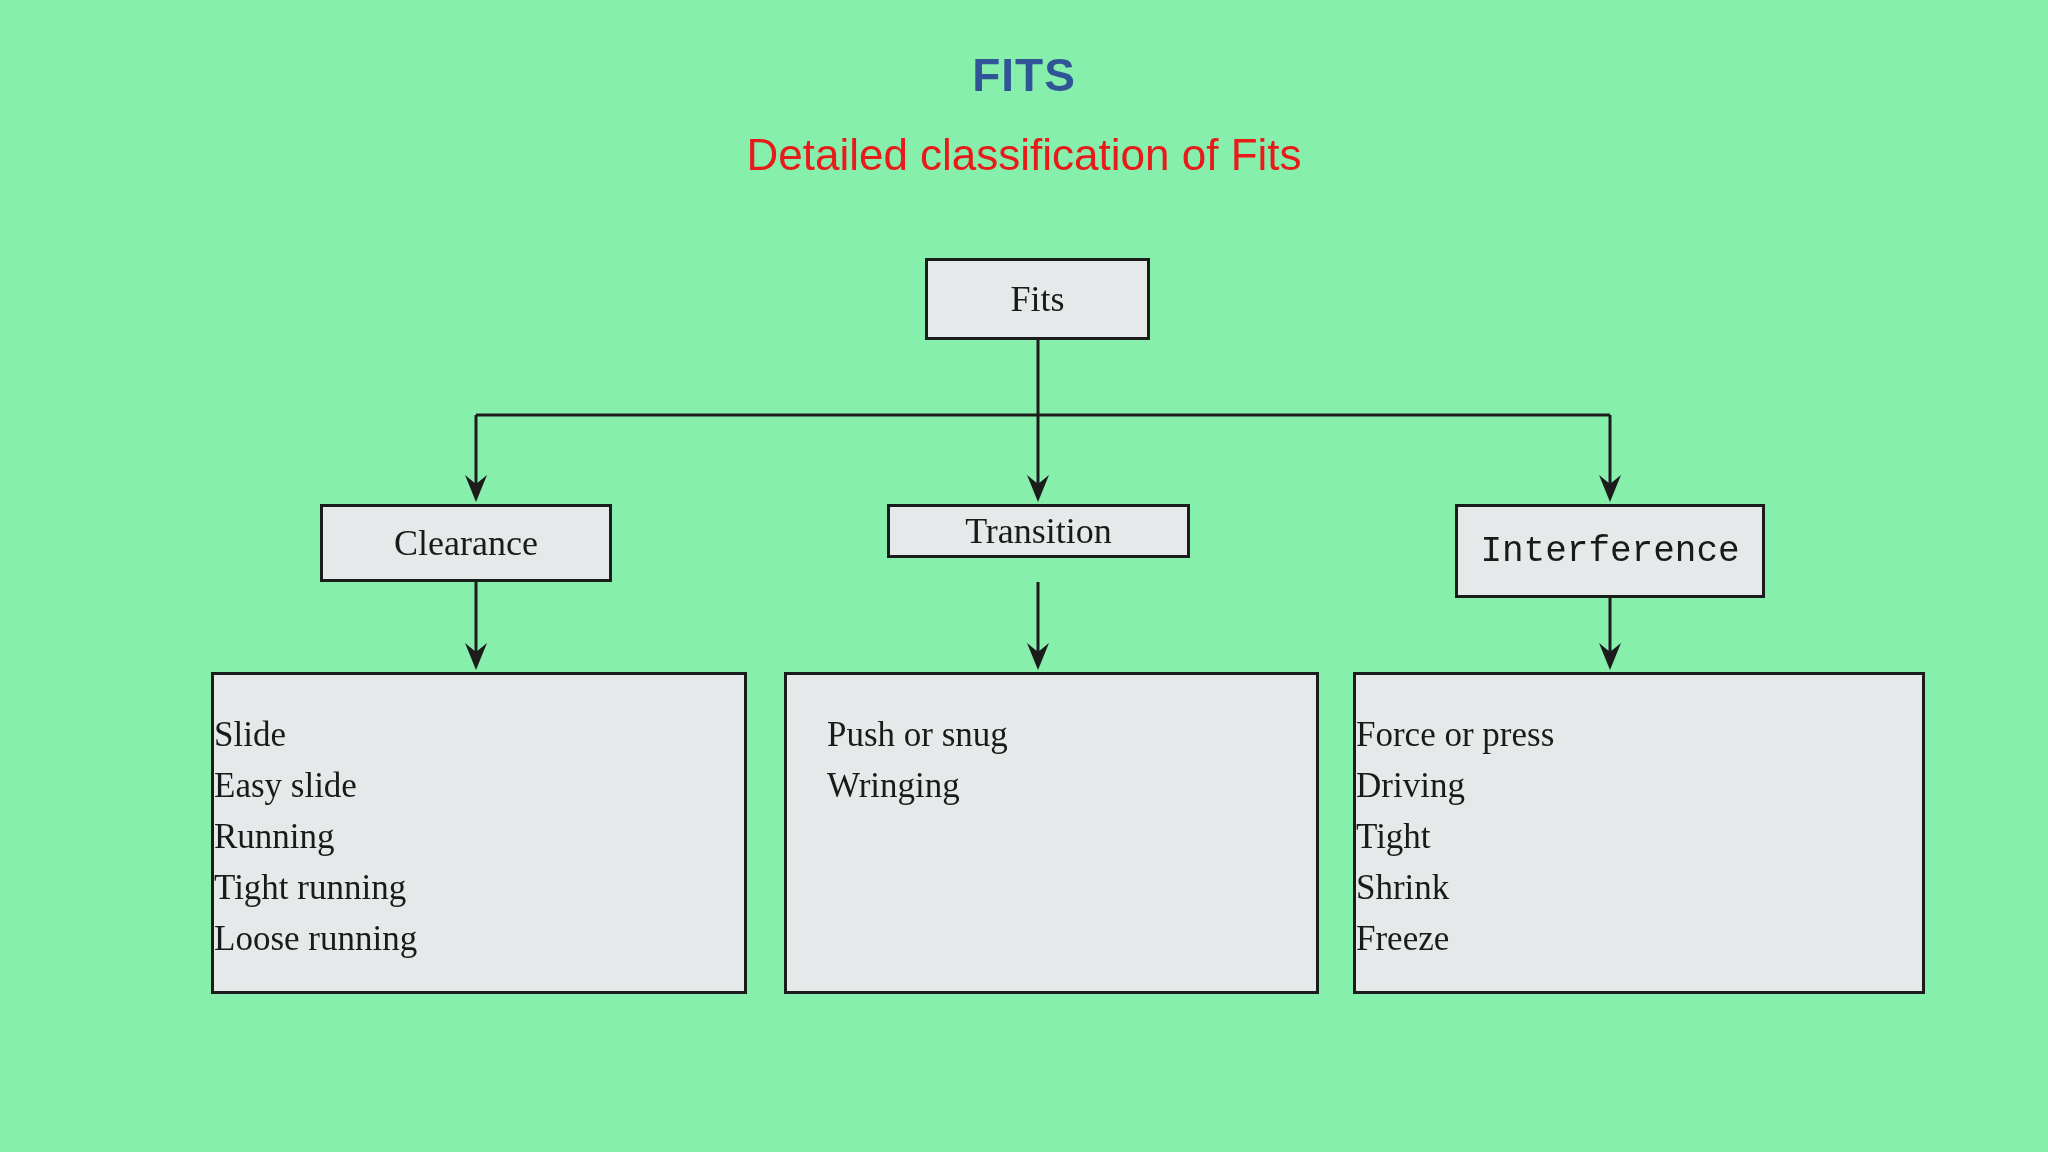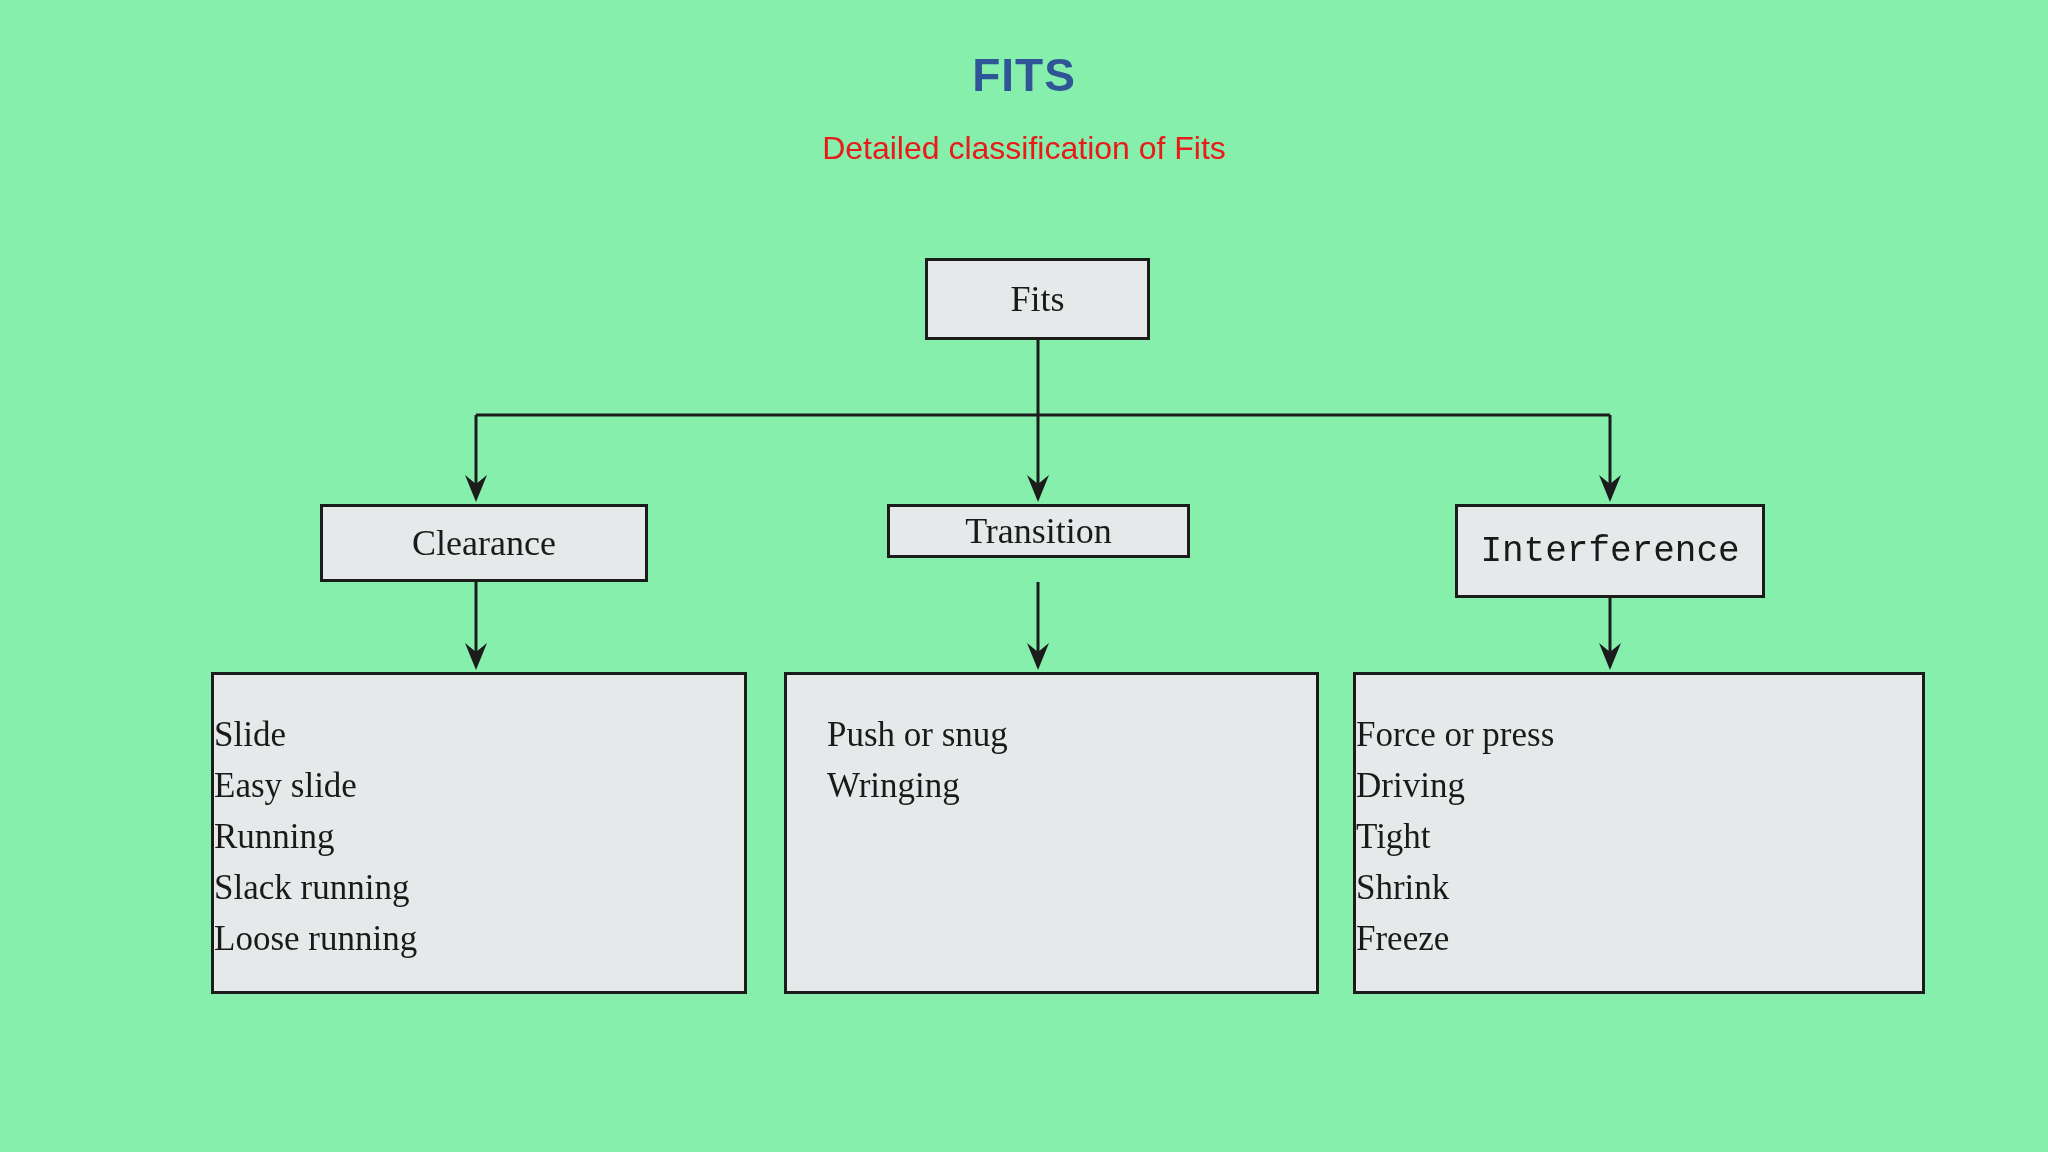--- a/index.html
+++ b/index.html
@@ -31,21 +31,21 @@
     color: var(--title-color, #2f5597);
   }
   .page-subtitle {
     position: absolute;
     left: 0;
     right: 0;
     top: 130px;
     text-align: center;
     font-family: "Liberation Sans", sans-serif;
     font-weight: 400;
-    font-size: 32px;
+    font-size: 44px;
     color: var(--subtitle-color, #e81a1a);
   }
   
   #connector-svg {
     position: absolute;
     left: 0;
     top: 0;
     width: 2048px;
     height: 1152px;
   }
@@ -63,21 +63,21 @@
     font-size: 36px;
   }
   .node.big {
     padding-top: 34px;
     font-size: 35px;
     line-height: 51px;
   }
   .node.big .leaf-line { display: block; }
 
   .root-box         { left: 925px;  top: 258px; width: 225px; height: 82px; }
-  .branch-clearance    { left: 320px;  top: 504px; width: 328px; height: 78px; }
+  .branch-clearance    { left: 320px;  top: 504px; width: 292px; height: 78px; }
   .branch-transition   { left: 887px;  top: 504px; width: 303px; height: 54px; }
   .branch-interference { left: 1455px; top: 504px; width: 310px; height: 94px; font-family: Liberation Mono, monospace; }
   .leaf-clearance      { left: 211px;  top: 672px; width: 536px; height: 322px; }
   .leaf-transition     { left: 784px;  top: 672px; width: 535px; height: 322px; padding-left: 40px; }
   .leaf-interference   { left: 1353px; top: 672px; width: 572px; height: 322px; }
 </style>
 </head>
 <body>
 
 <div id="stage">
@@ -120,21 +120,21 @@
     <span>Transition</span>
   </div>
   <div class="node small branch-interference">
     <span>Interference</span>
   </div>
 
   <div class="node big leaf-clearance">
     <span class="leaf-line">Slide</span>
     <span class="leaf-line">Easy slide</span>
     <span class="leaf-line">Running</span>
-    <span class="leaf-line">Slack running</span>
+    <span class="leaf-line">Tight running</span>
     <span class="leaf-line">Loose running</span>
   </div>
   <div class="node big leaf-transition">
     <span class="leaf-line">Push or snug</span>
     <span class="leaf-line">Wringing</span>
   </div>
   <div class="node big leaf-interference">
     <span class="leaf-line">Force or press</span>
     <span class="leaf-line">Driving</span>
     <span class="leaf-line">Tight</span>

